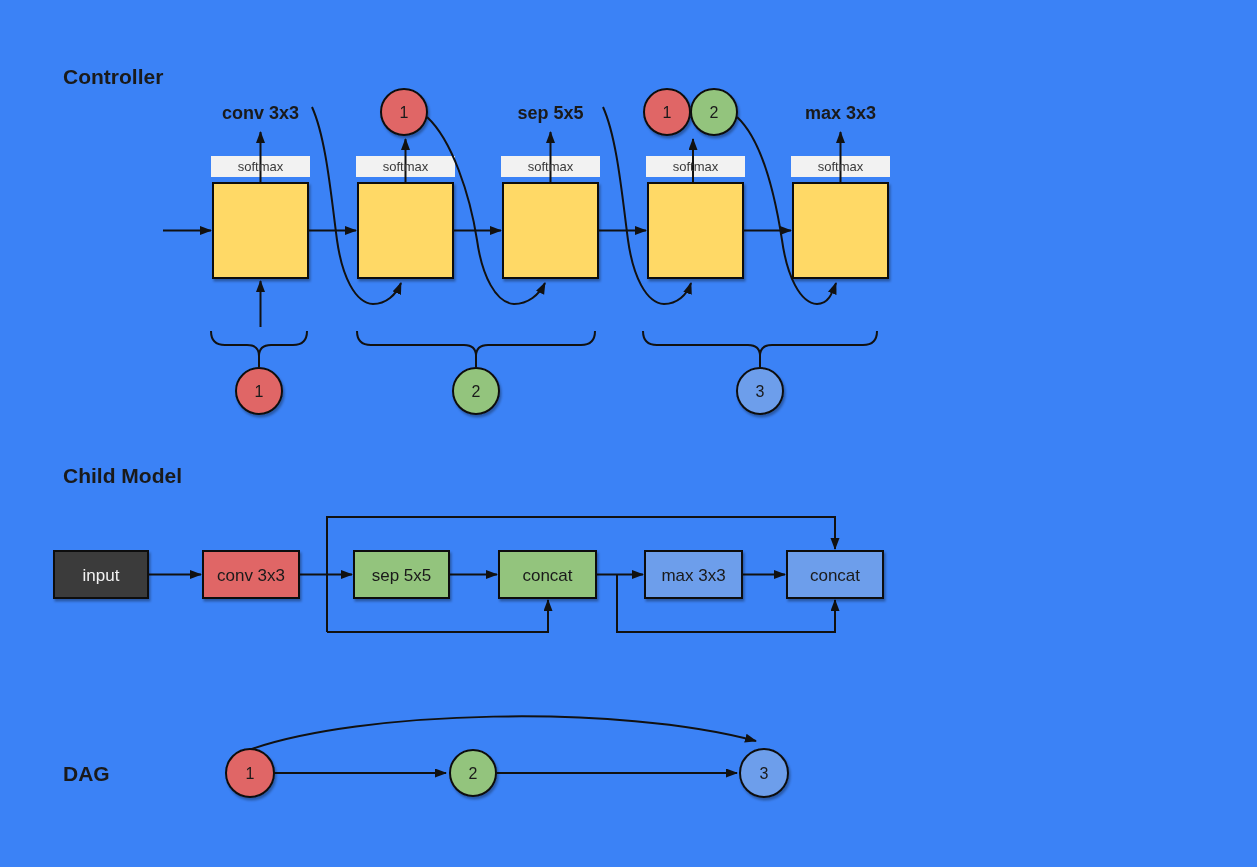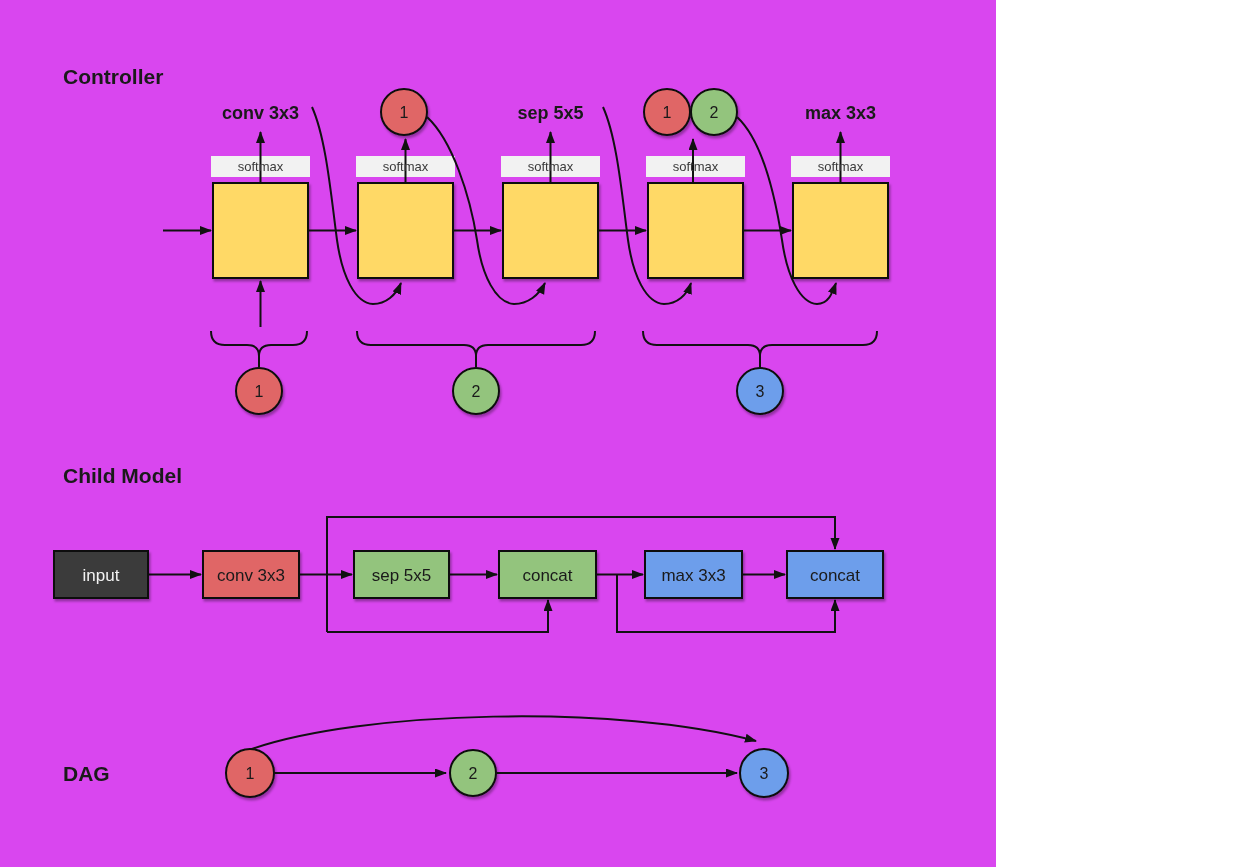--- a/index.html
+++ b/index.html
@@ -1,19 +1,19 @@
 <!DOCTYPE html>
 <html><head>
 <meta charset="utf-8">
 <style>
   html,body{margin:0;padding:0;background:#ffffff;}
   .canvas{
     position:relative;
-    width:996px;height:867px;
-    background:#d946ef;
+    width:1257px;height:867px;
+    background:#3b82f6;
     font-family:"Liberation Sans", sans-serif;
     overflow:hidden;
     text-decoration:underline;
   }
   svg{position:absolute;left:0;top:0;}
   text{fill:#1a1a1a;}
   .title{font-size:21px;font-weight:bold;}
   .oplabel{font-size:18px;font-weight:bold;}
   .softmax-text{font-size:13px;fill:#3a3a3a;}
   .boxlabel{font-size:17px;}

